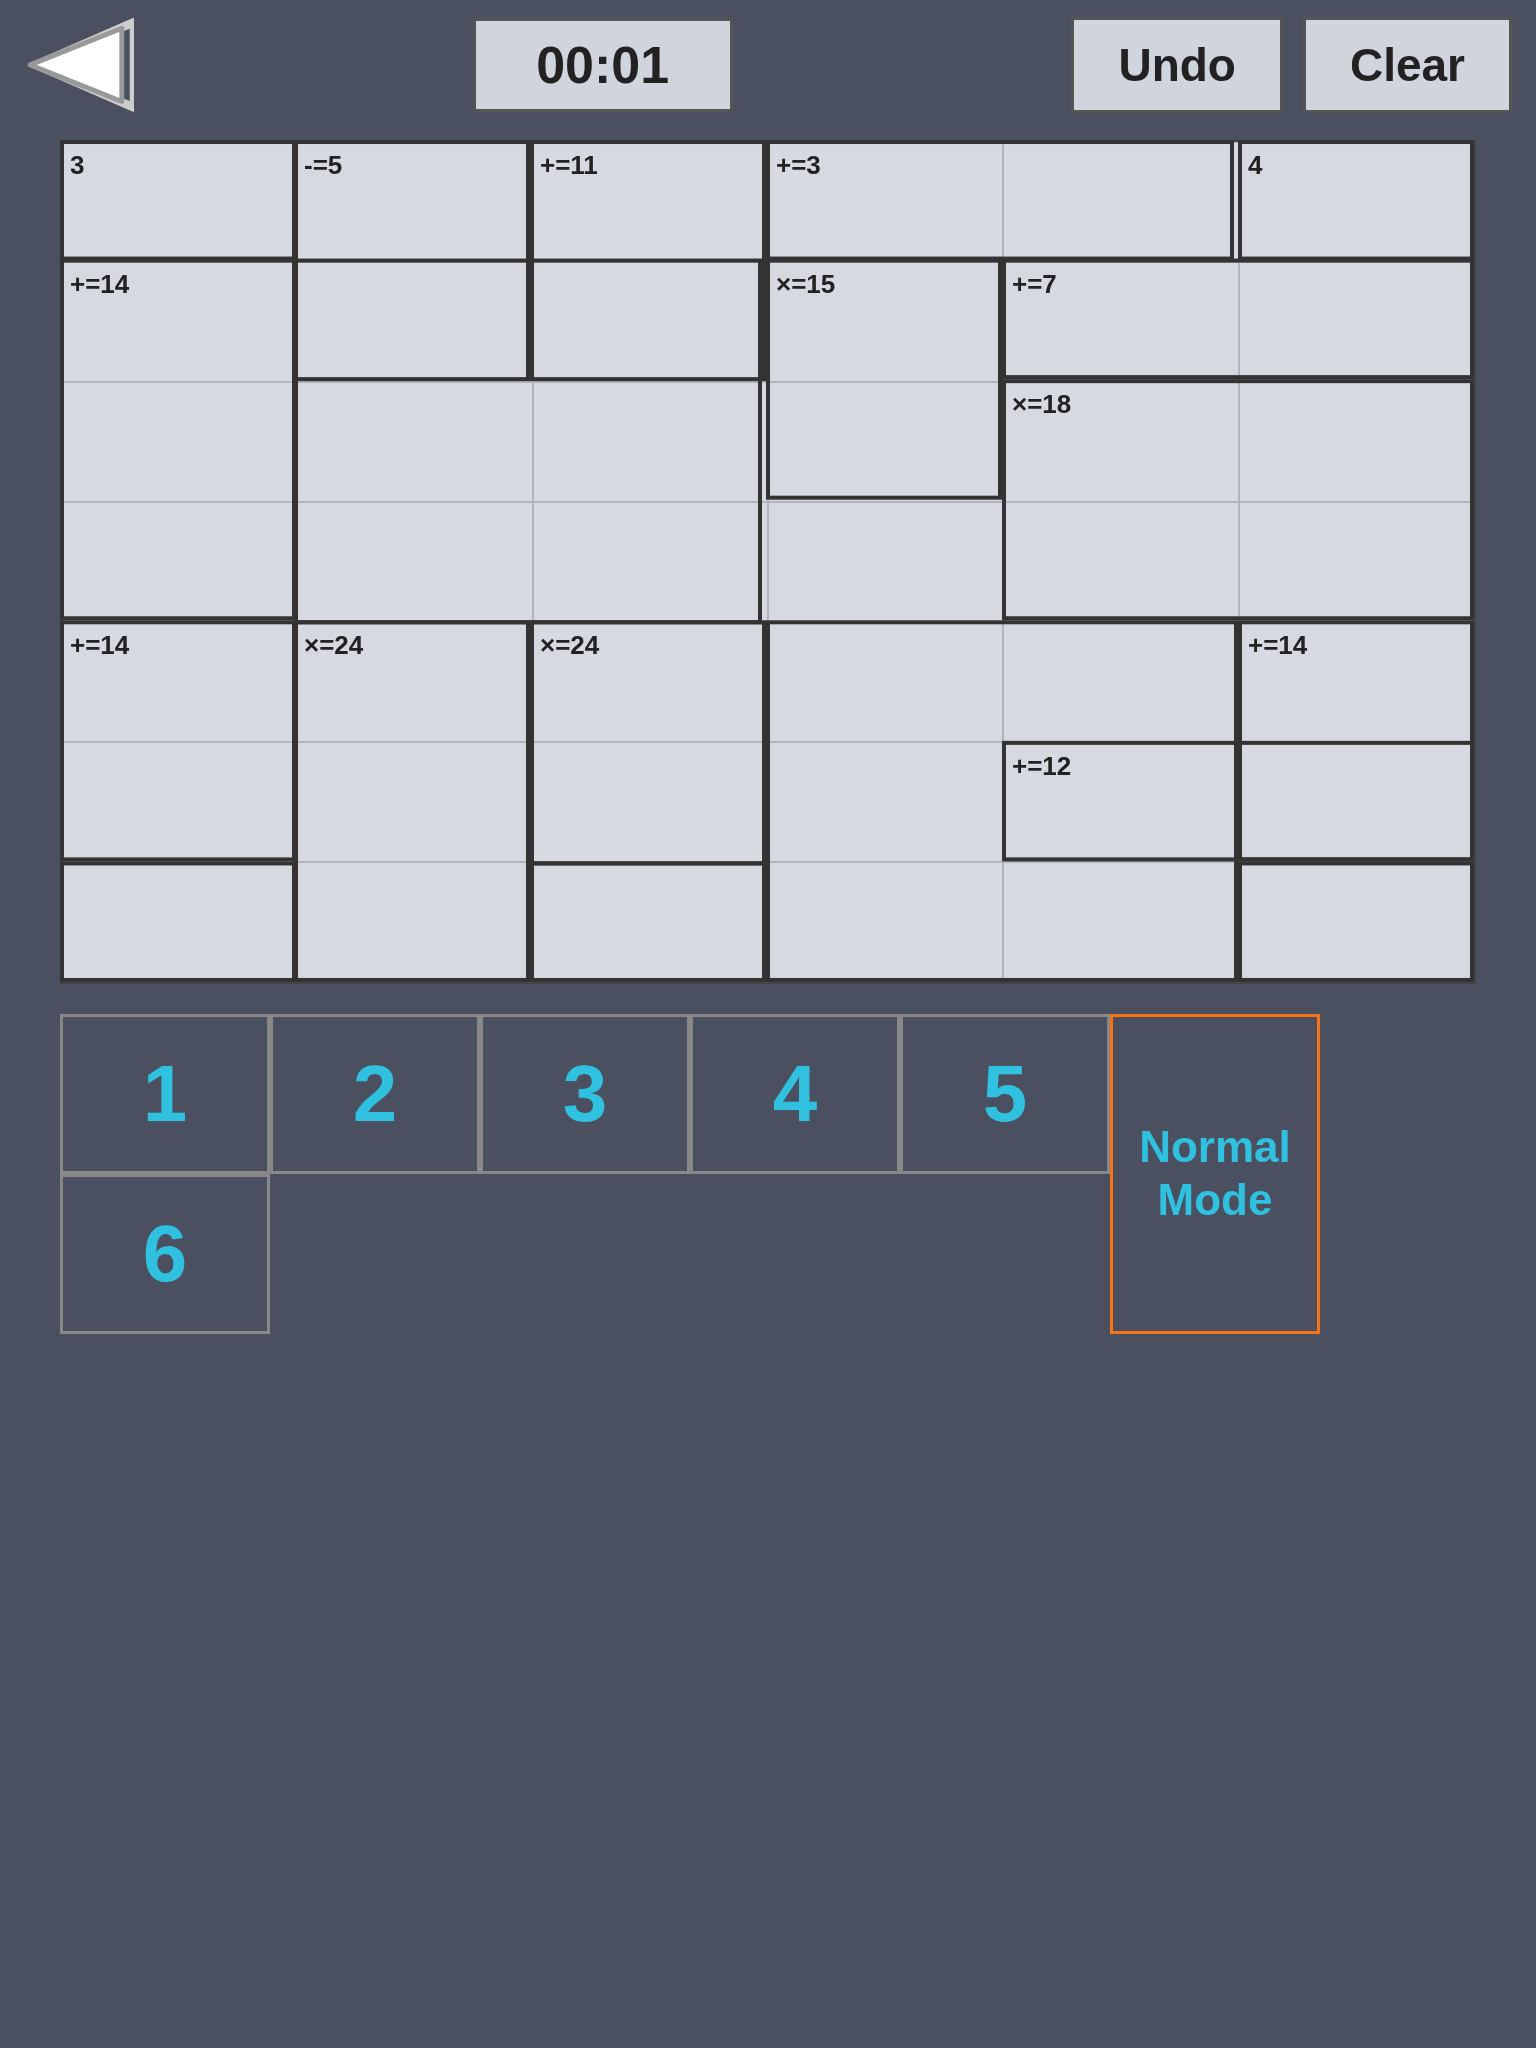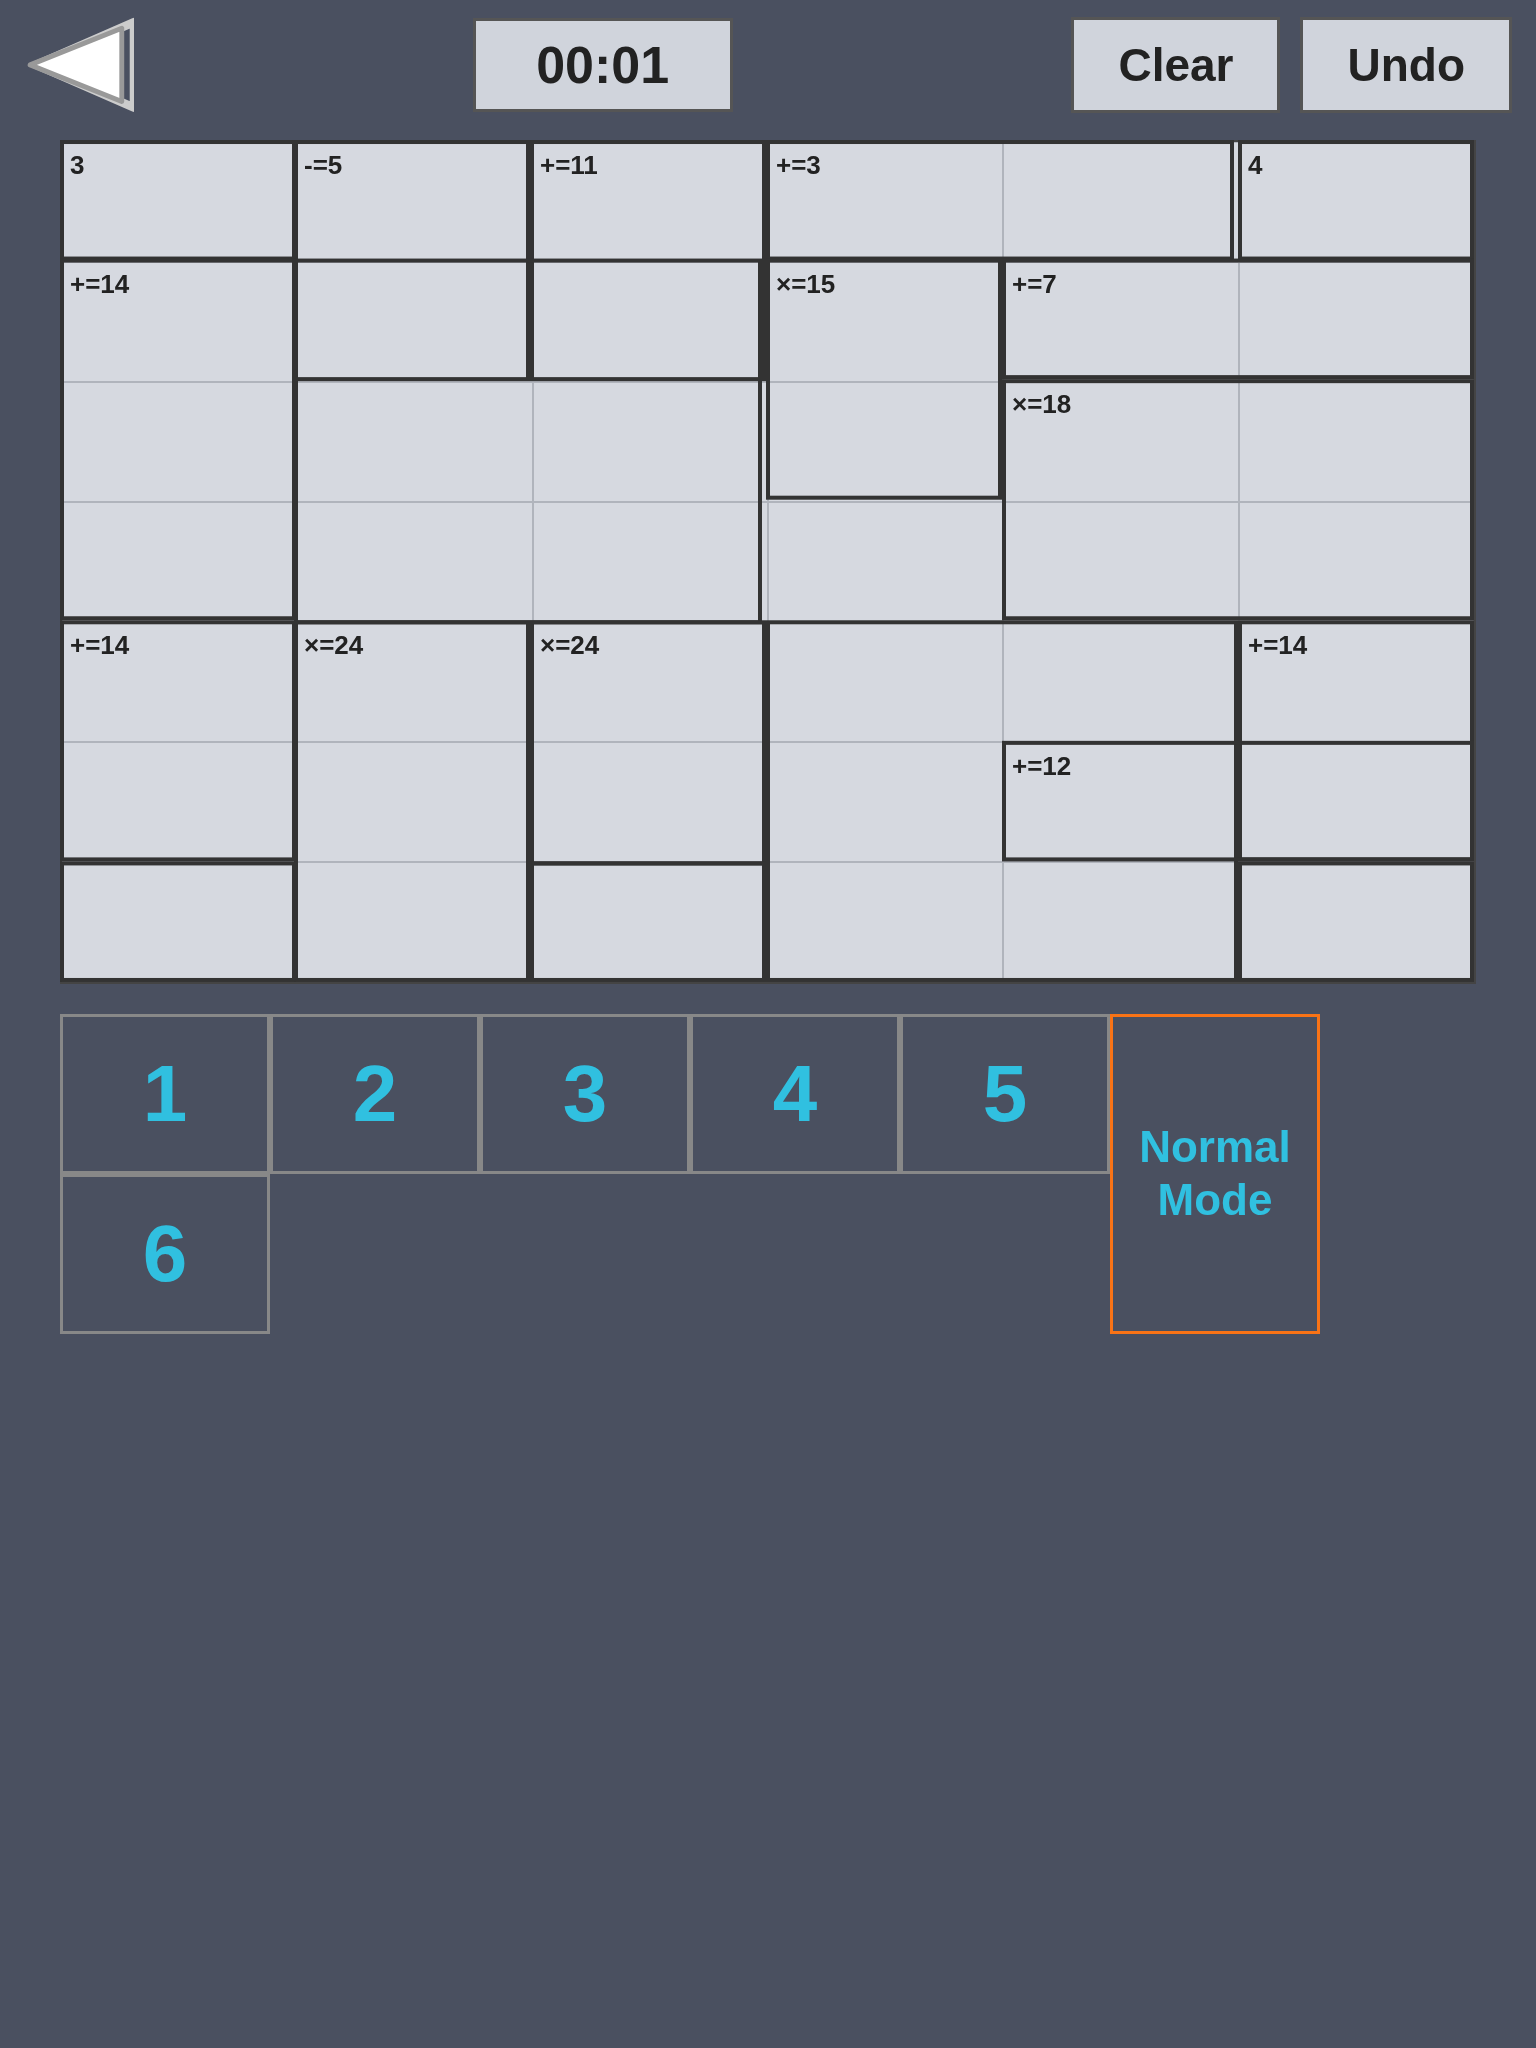--- a/index.html
+++ b/index.html
@@ -138,22 +138,22 @@
 <div class="header">
   <div class="back-btn">
     <svg viewBox="0 0 90 80" fill="none" xmlns="http://www.w3.org/2000/svg">
       <polygon points="90,5 90,75 10,40" fill="none" stroke="#ccc" stroke-width="7" stroke-linejoin="round"></polygon>
       <polygon points="80,10 80,70 5,40" fill="white" stroke="#999" stroke-width="4" stroke-linejoin="round"></polygon>
     </svg>
   </div>
   <div class="timer-box">
     <div class="timer-display">00:01</div>
   </div>
+  <div class="header-btn">Undo</div>
   <div class="header-btn">Clear</div>
-  <div class="header-btn">Undo</div>
 </div>
 
 <div class="grid-wrapper">
 
   <div class="grid-bg">
 
     <div class="grid-cell"></div>
     <div class="grid-cell"></div>
     <div class="grid-cell"></div>
     <div class="grid-cell"></div>

